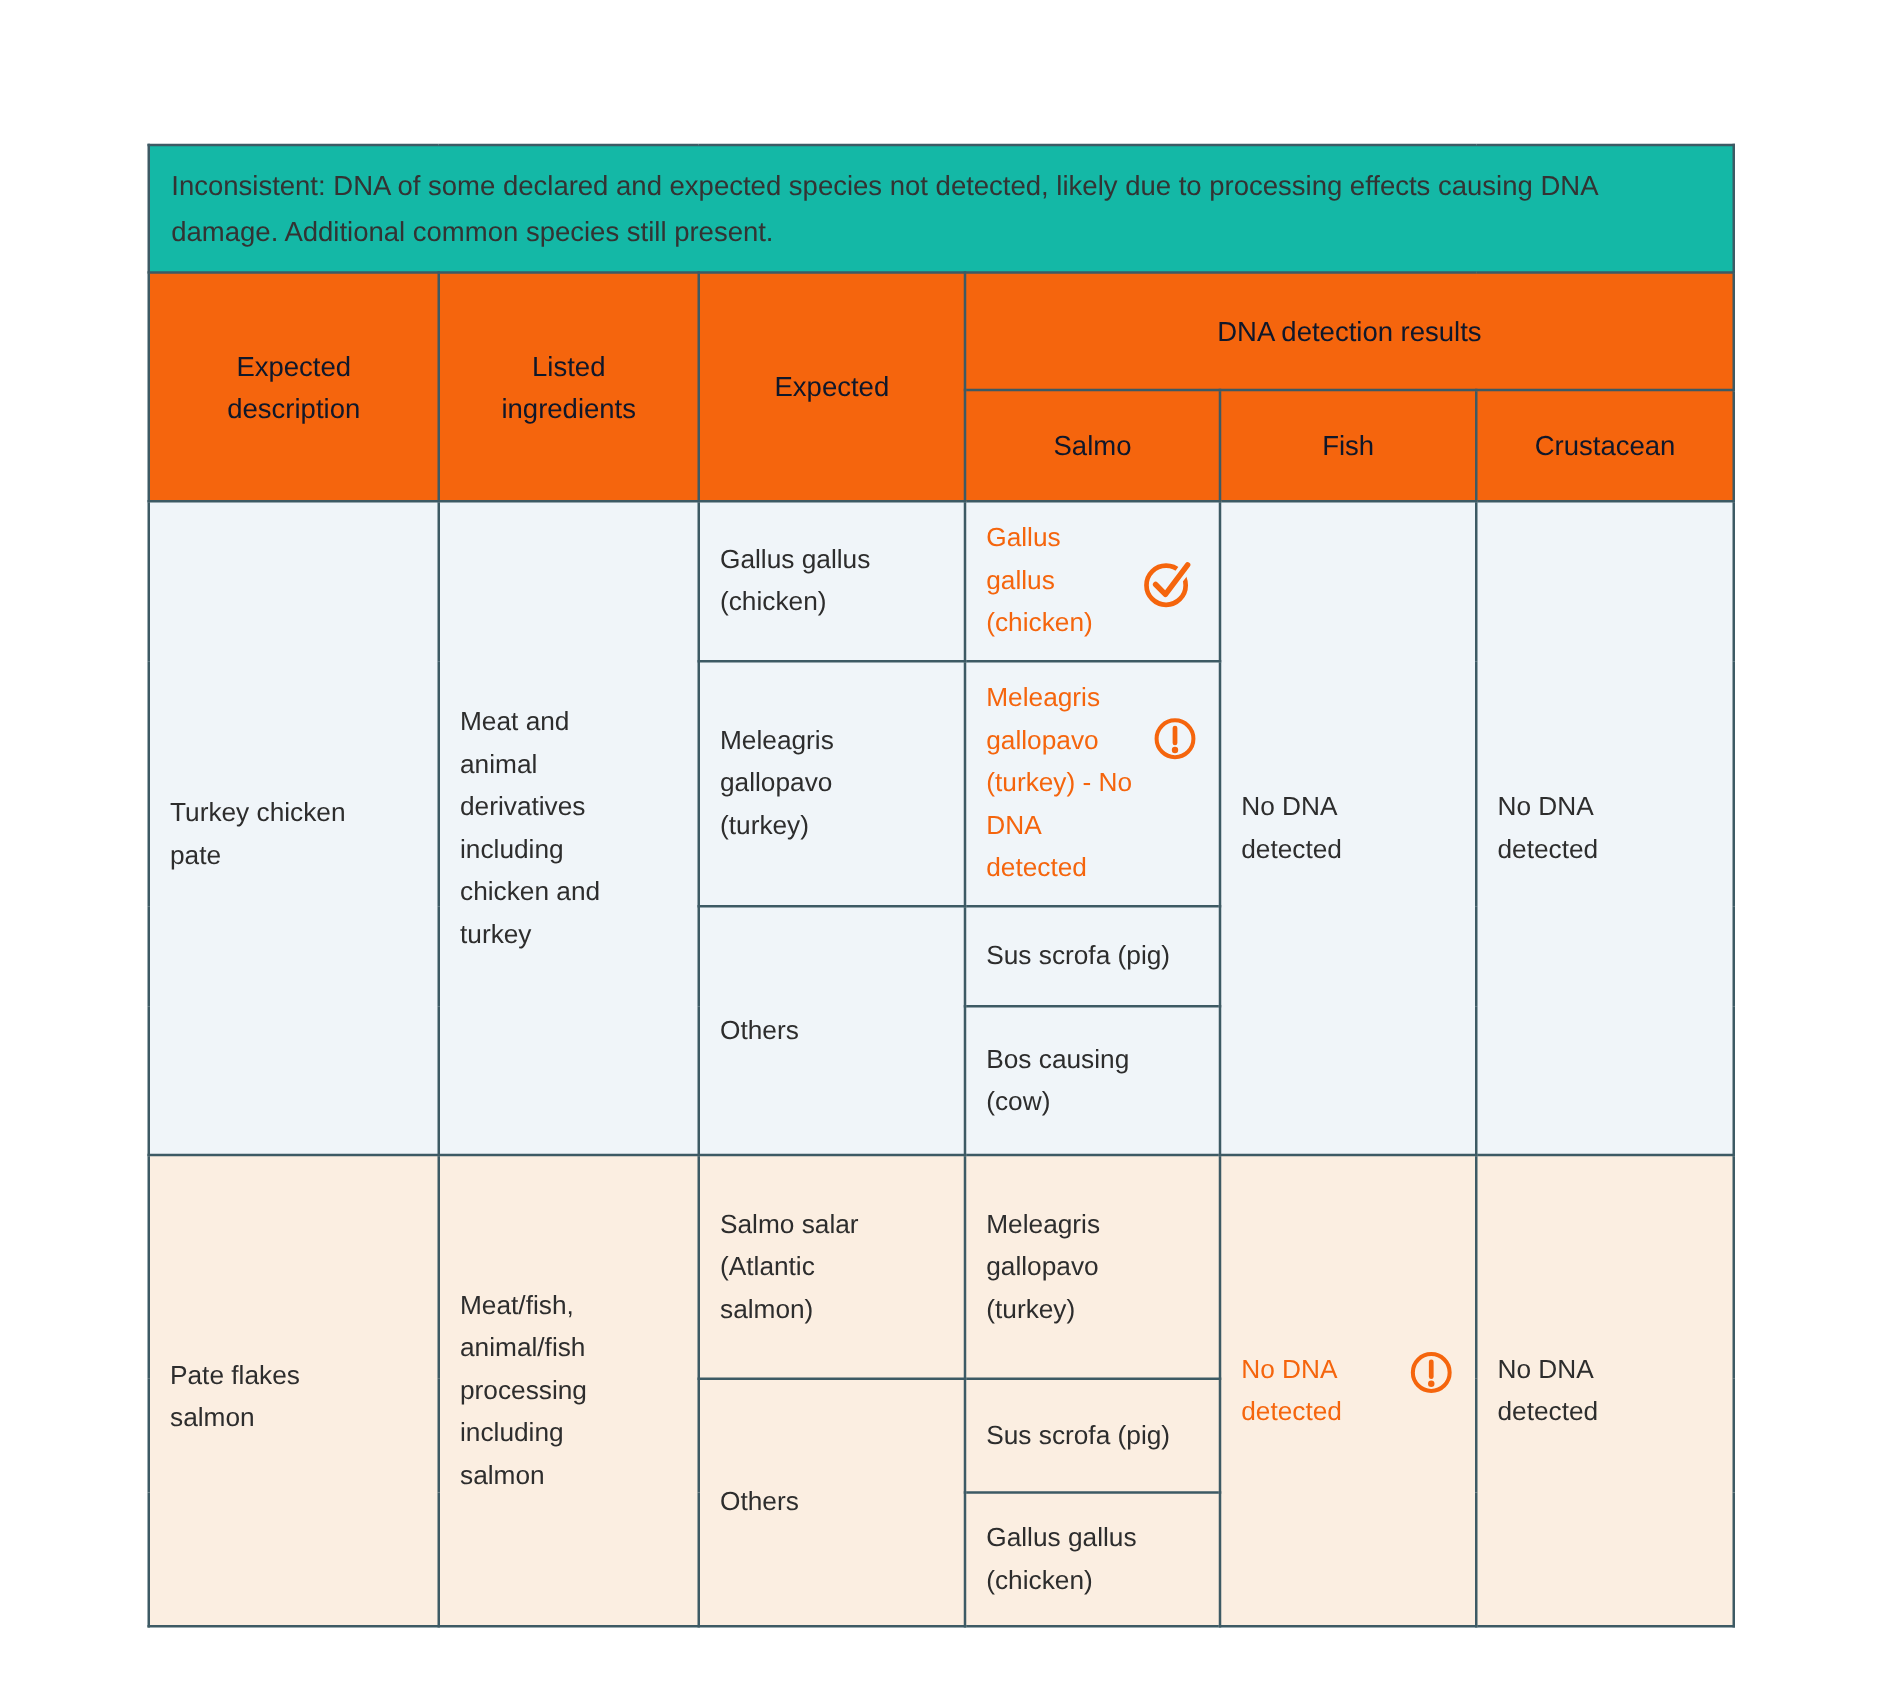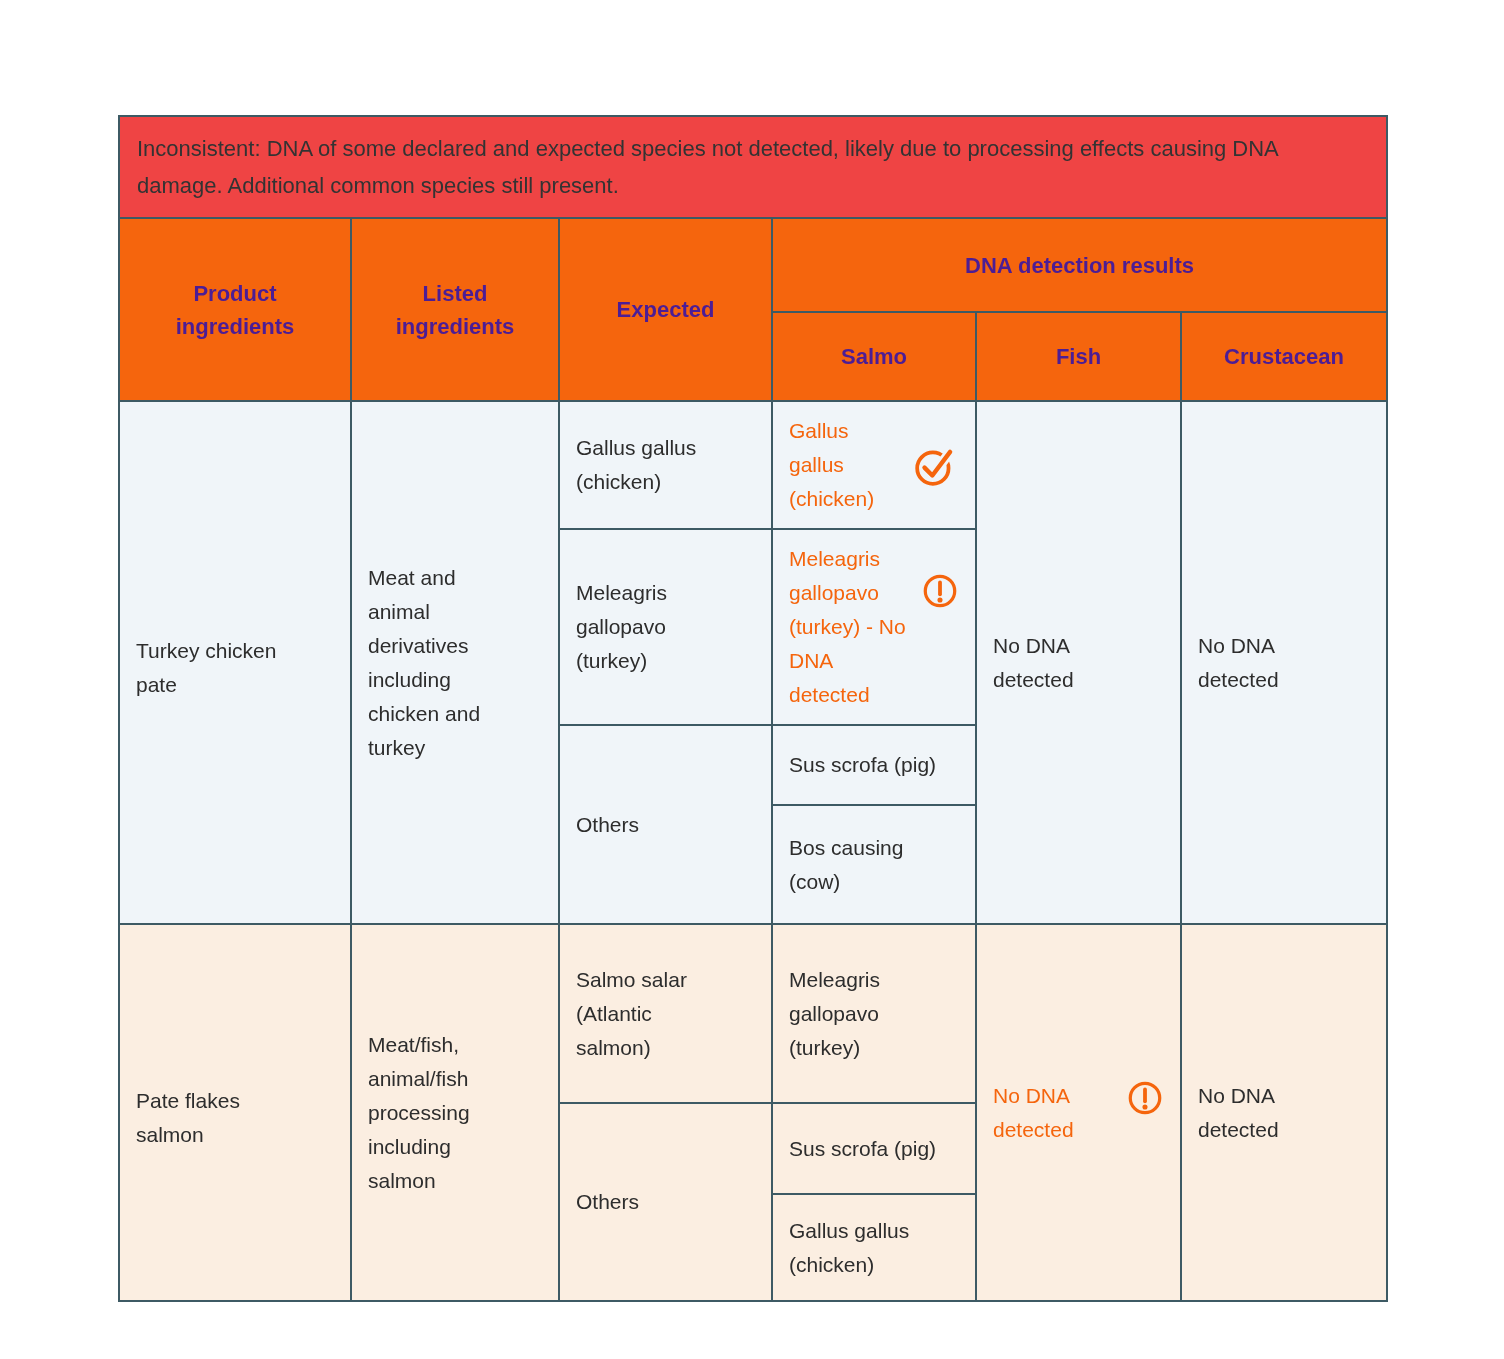--- a/index.html
+++ b/index.html
@@ -24,32 +24,32 @@
     border: 2px solid #3d5a64;
     vertical-align: middle;
     text-align: left;
     padding: 12px 16px;
     font-size: 21px;
     line-height: 34px;
     font-weight: 400;
   }
   
   td.note-cell {
-    background: #ef4444;
+    background: #14b8a6;
     font-size: 22px;
     line-height: 37px;
     color: #333333;
     padding: 13px 18px 13px 17px;
   }
   
   th.head {
     background: #f5650d;
-    color: #4c1d95;
+    color: #0f172a;
     font-size: 22px;
-    font-weight: 700;
+    font-weight: 400;
     text-align: center;
     vertical-align: middle;
     line-height: 33px;
   }
   th.head .hwrap { display: inline-block; }
   th.head .w150 { max-width: 150px; }
   th.head .w125 { max-width: 125px; }
   
   tr.p1 td { background: #f0f5f9; }
   tr.p2 td { background: #fbeee1; }
@@ -91,21 +91,21 @@
 
     <tbody>
         <tr style="height:101px">
       <td class="note-cell" colspan="6">
         <span>Inconsistent: DNA of some declared and expected species not detected, likely due to processing effects causing DNA damage. Additional common species still present.</span>
       </td>
     </tr>
 
     <tr style="height:94px">
       <th class="head" rowspan="2">
-        <span class="hwrap w150">Product ingredients</span>
+        <span class="hwrap w150">Expected description</span>
       </th>
       <th class="head" rowspan="2">
         <span class="hwrap w125">Listed ingredients</span>
       </th>
       <th class="head" rowspan="2">
         <span class="hwrap">Expected</span>
       </th>
       <th class="head" colspan="3">
         <span class="hwrap">DNA detection results</span>
       </th>

